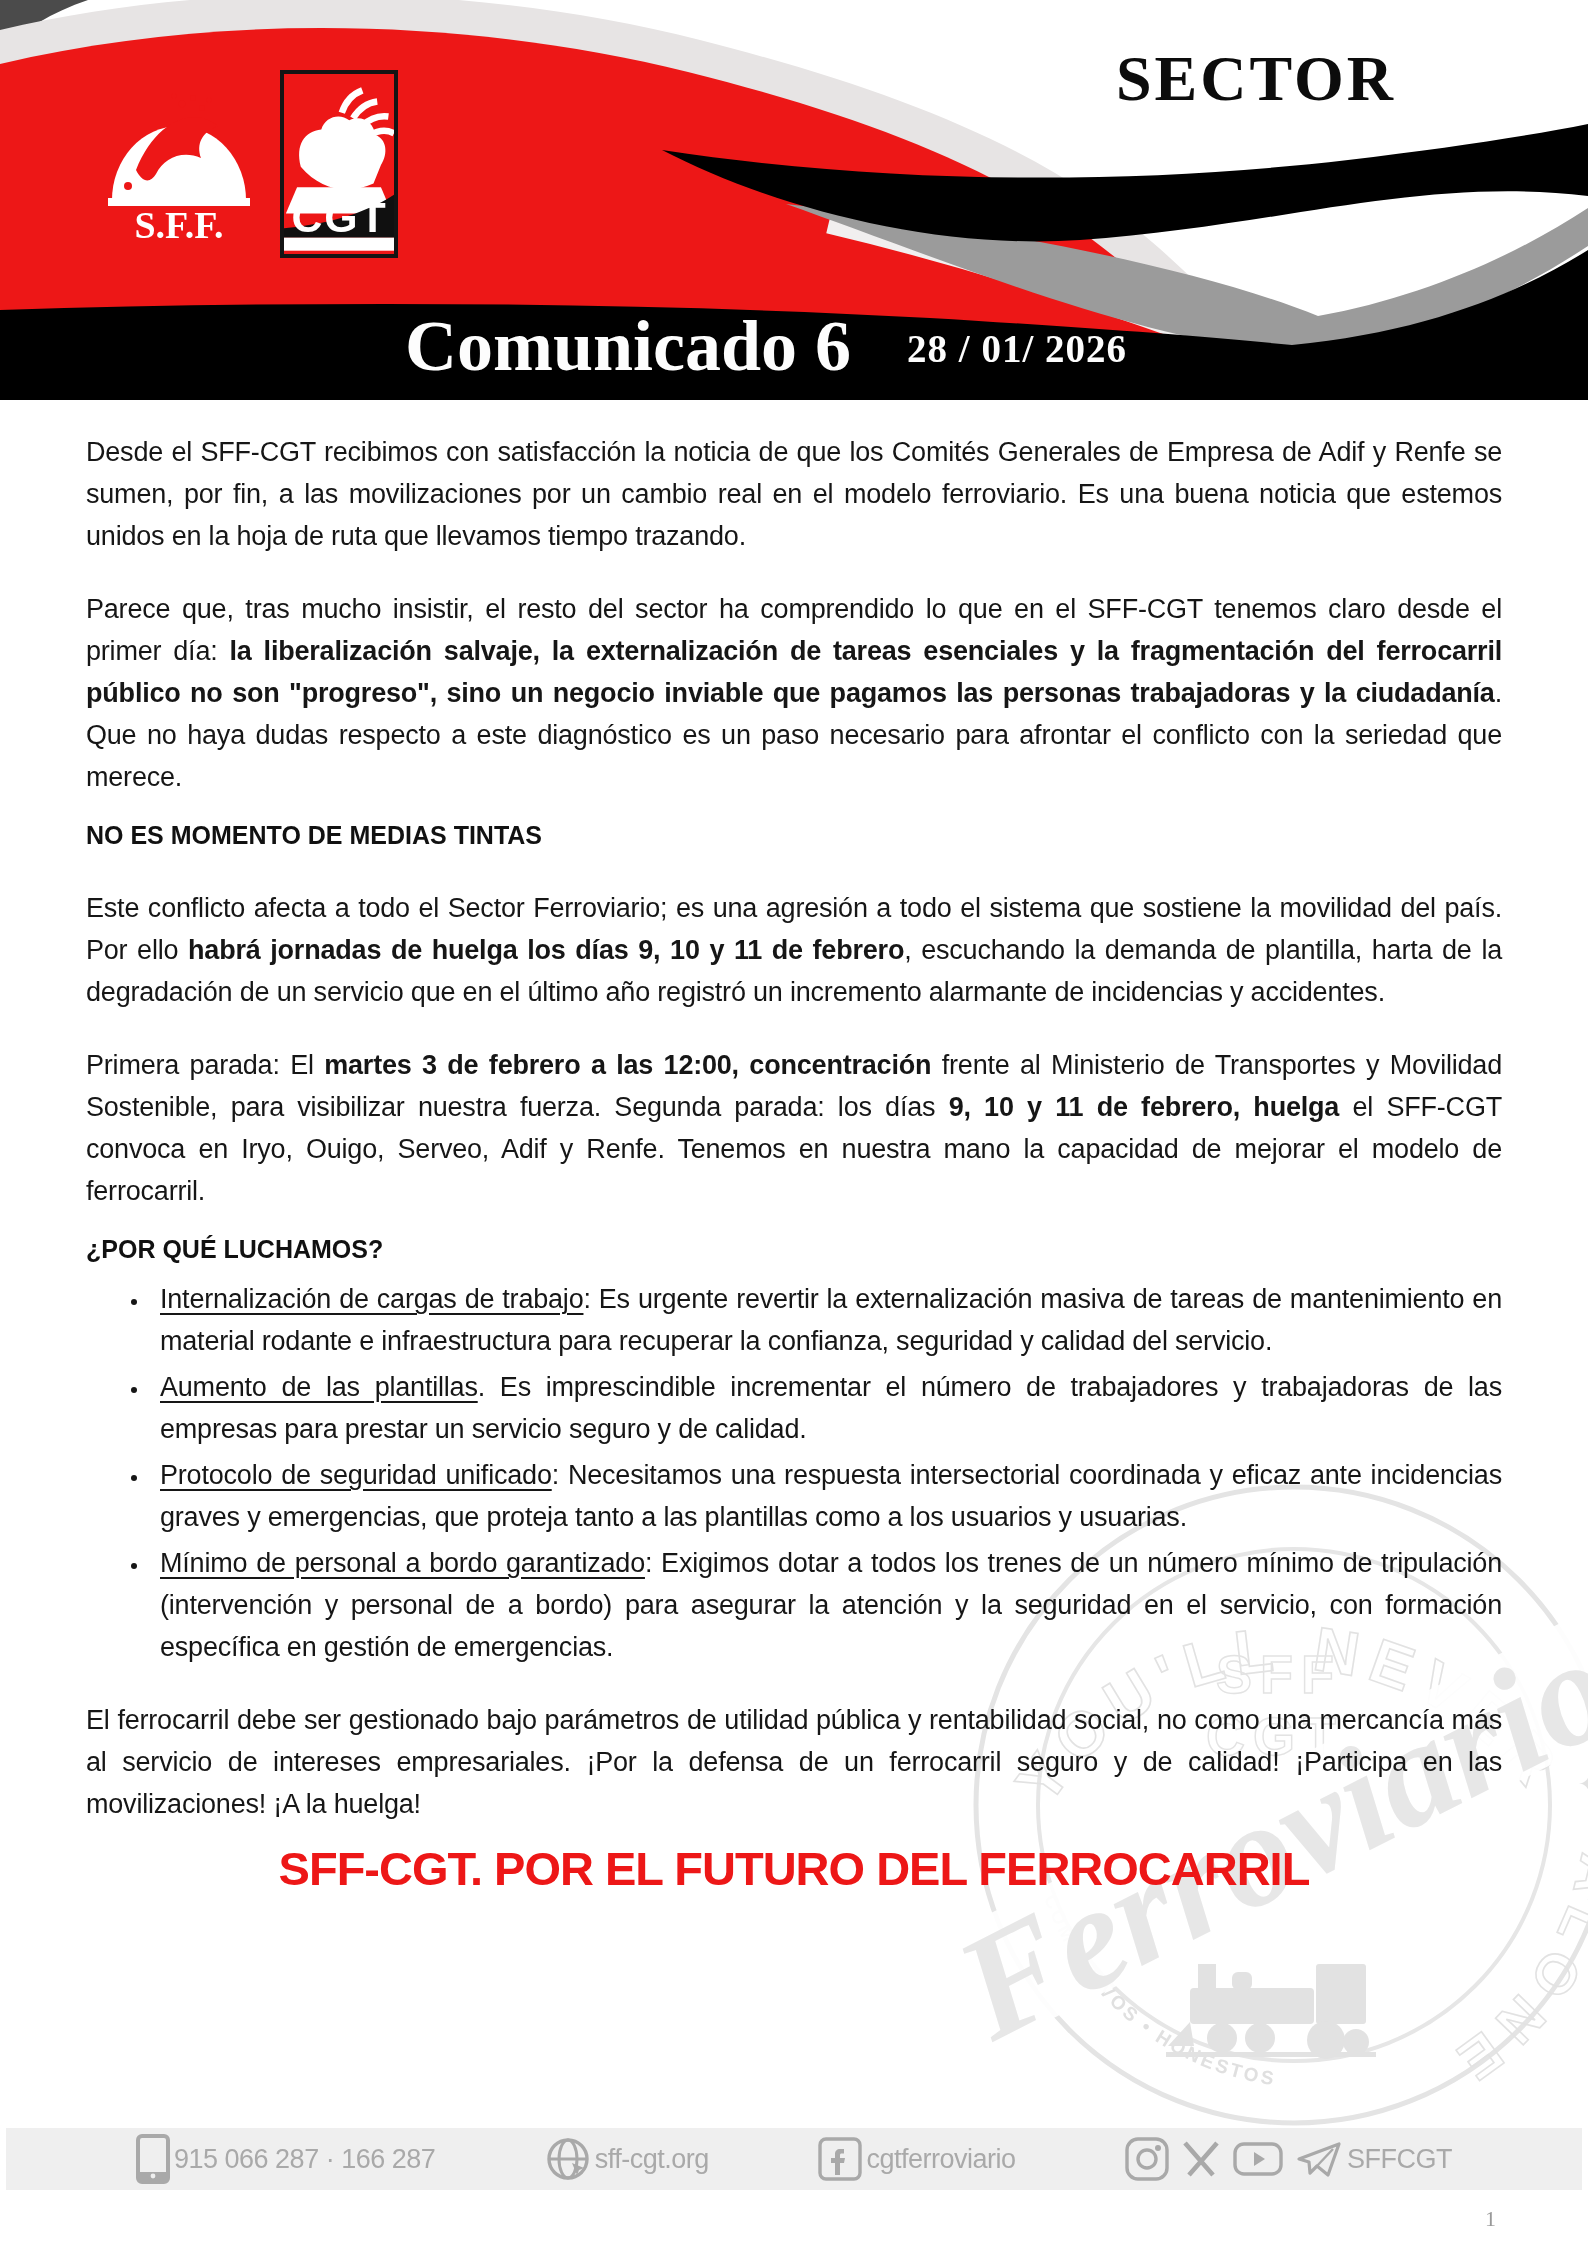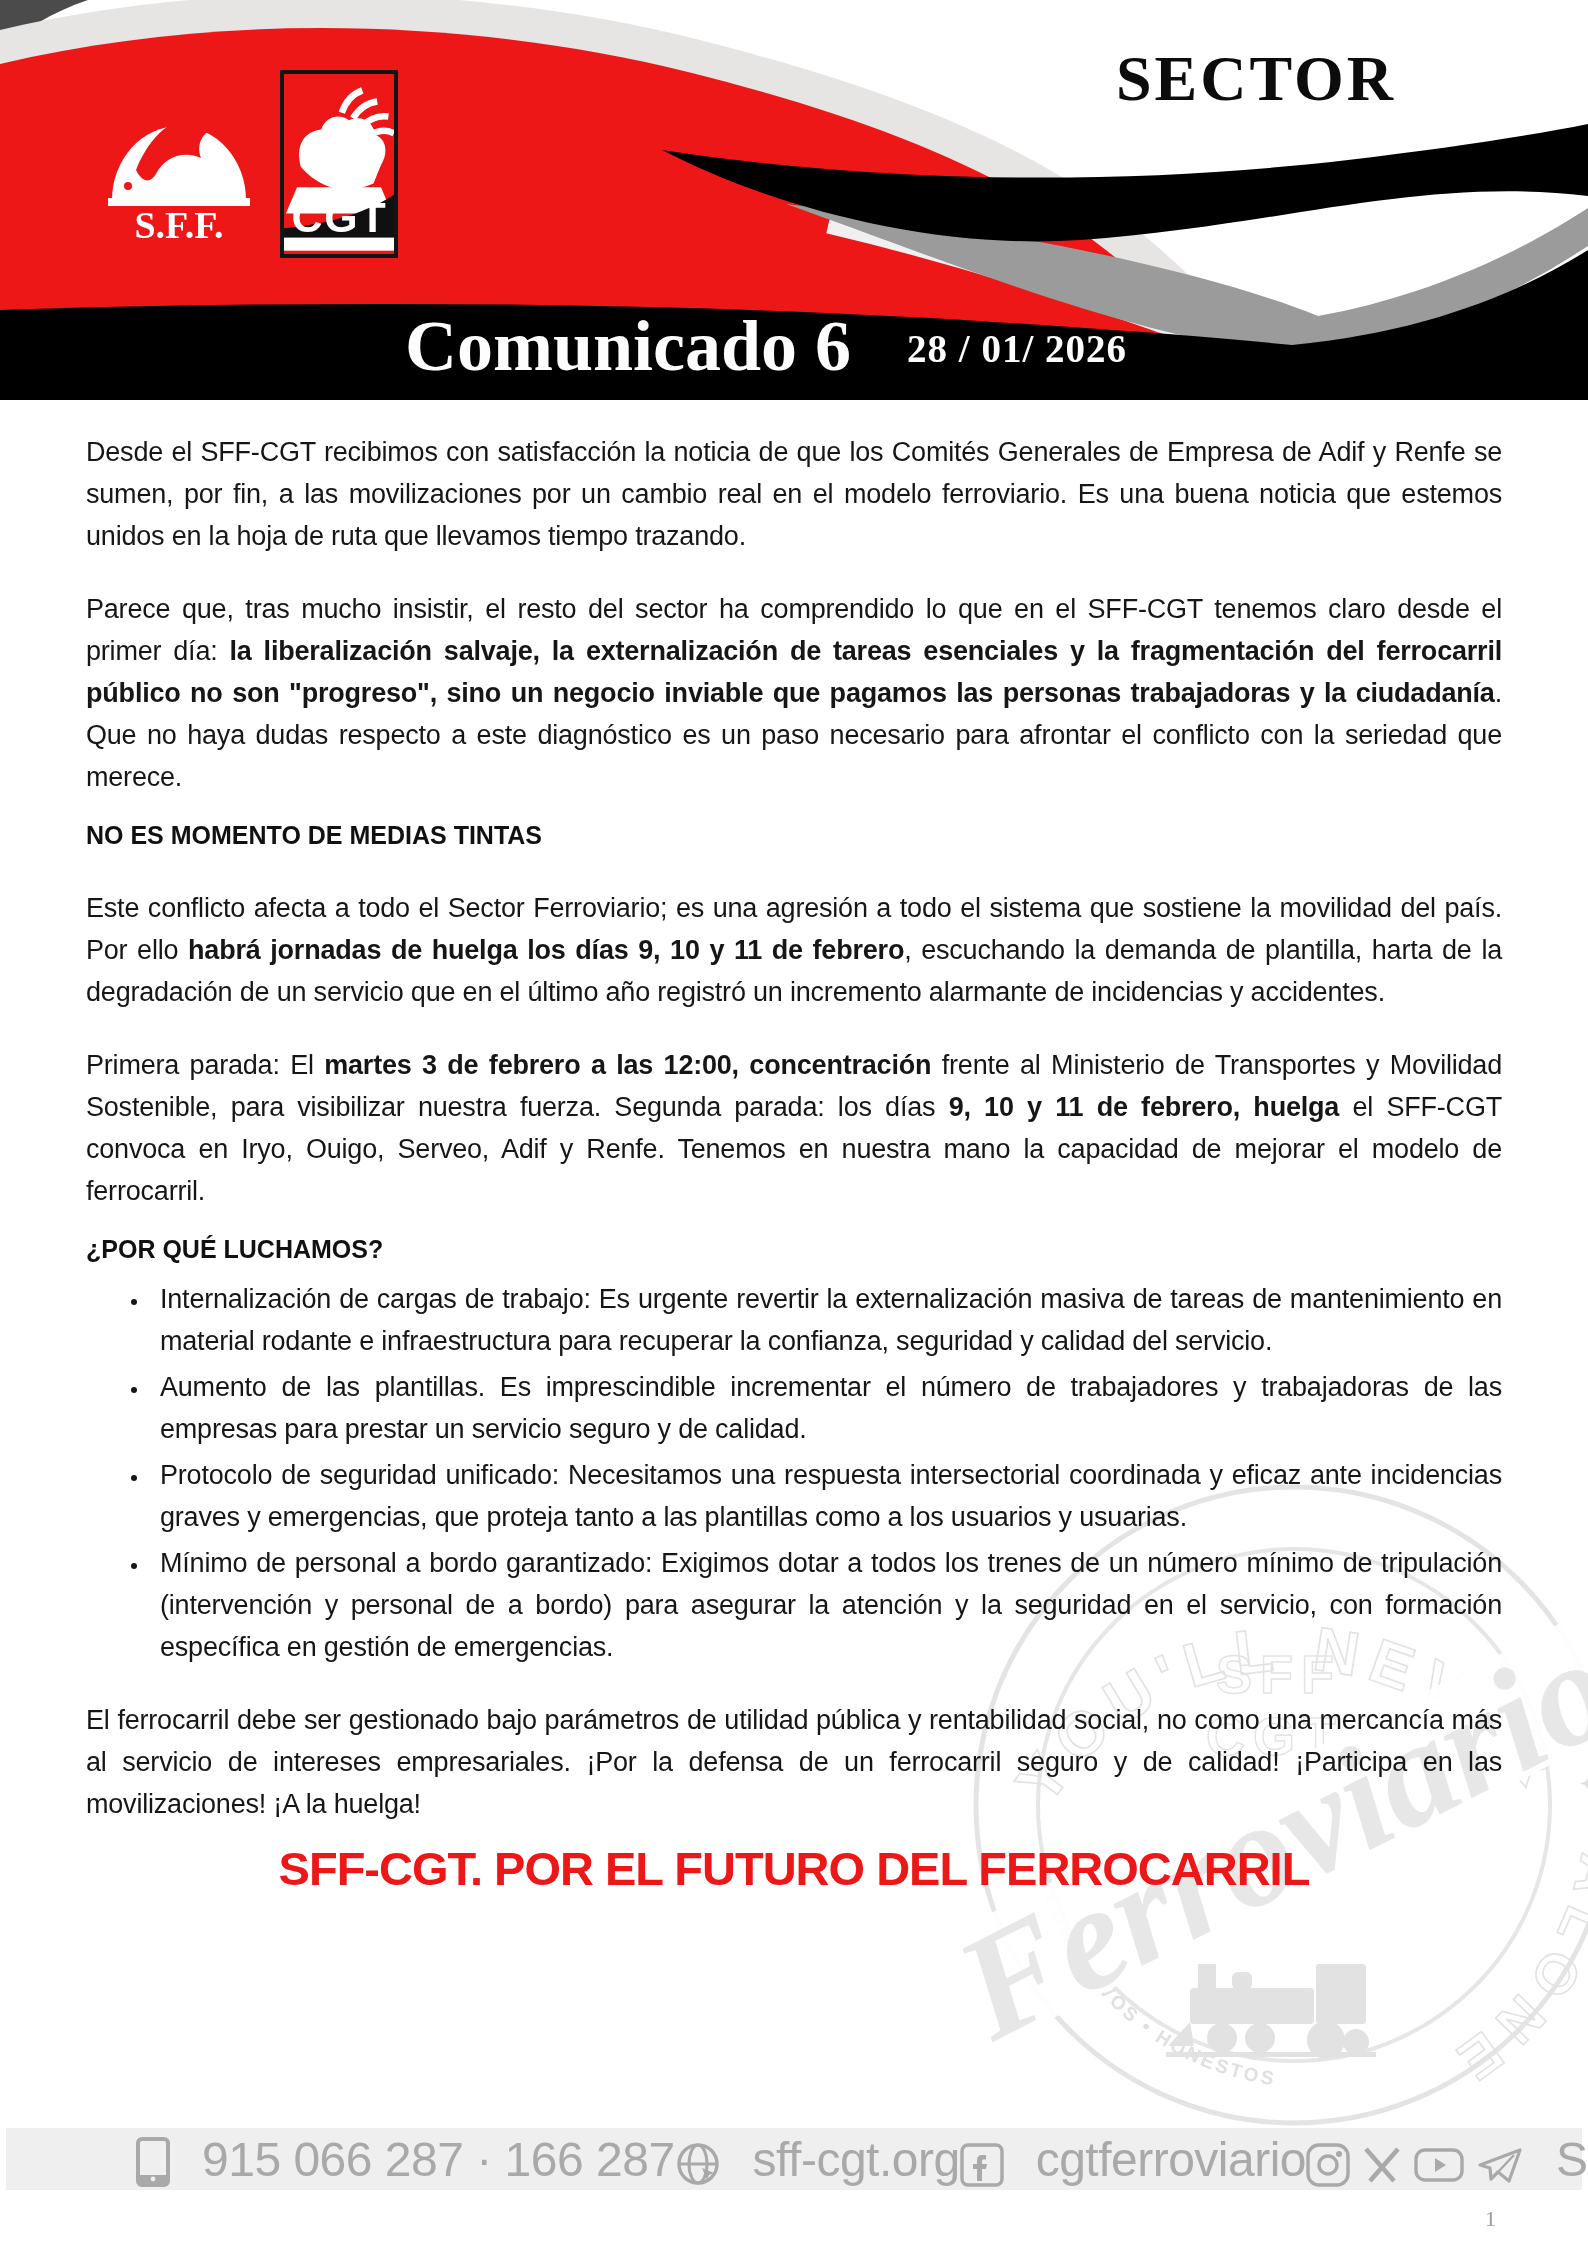--- a/index.html
+++ b/index.html
@@ -29,30 +29,30 @@
   main{position:relative;z-index:2;padding:0 86px;margin-top:30px}
   .title{color:#ed1717;font-size:57px;font-weight:700;text-align:center;letter-spacing:-1px;
          margin-bottom:4px}
   p.body{font-size:27px;line-height:42px;text-align:justify;margin-top:31px;letter-spacing:-0.2px}
   h3.sec{font-size:25px;line-height:42px;margin-top:16px;color:#111}
   ul.dem{margin:8px 0 0 64px;list-style:disc}
   ul.dem li{font-size:27px;line-height:42px;text-align:justify;padding-left:10px;margin-top:4px;
             letter-spacing:-0.2px}
   ul.dem li::marker{font-size:0.75em}
   .b{font-weight:700}
-  .u{text-decoration-thickness:2px;text-underline-offset:5px}
+  .u{text-decoration:underline;text-decoration-thickness:2px;text-underline-offset:5px}
   .link{color:#0563c1;text-decoration:underline;text-underline-offset:5px;cursor:pointer}
   .slogan{color:#ed1717;font-size:47px;font-weight:700;text-align:center;letter-spacing:-1px;
           margin-top:16px}
 
   
   .foot{position:absolute;left:6px;right:6px;bottom:56px;height:62px;background:#efefef;
         display:flex;align-items:center;justify-content:space-between;padding:0 130px;
         color:#a9a9a9;z-index:3}
-  .fitem{display:flex;align-items:flex-end;gap:32px;font-size:48px;letter-spacing:-0.5px;white-space:nowrap}
+  .fitem{display:flex;align-items:center;gap:4px;font-size:27px;letter-spacing:-0.5px;white-space:nowrap}
   .fitem svg{display:block;flex:none}
   .icons-row{display:flex;align-items:center;gap:12px}
   .pageno{position:absolute;right:92px;bottom:14px;font-family:"Liberation Serif",serif;
           font-size:22px;color:#999;z-index:3}
 </style>
 </head>
 <body>
 
 <div class="page">
 

